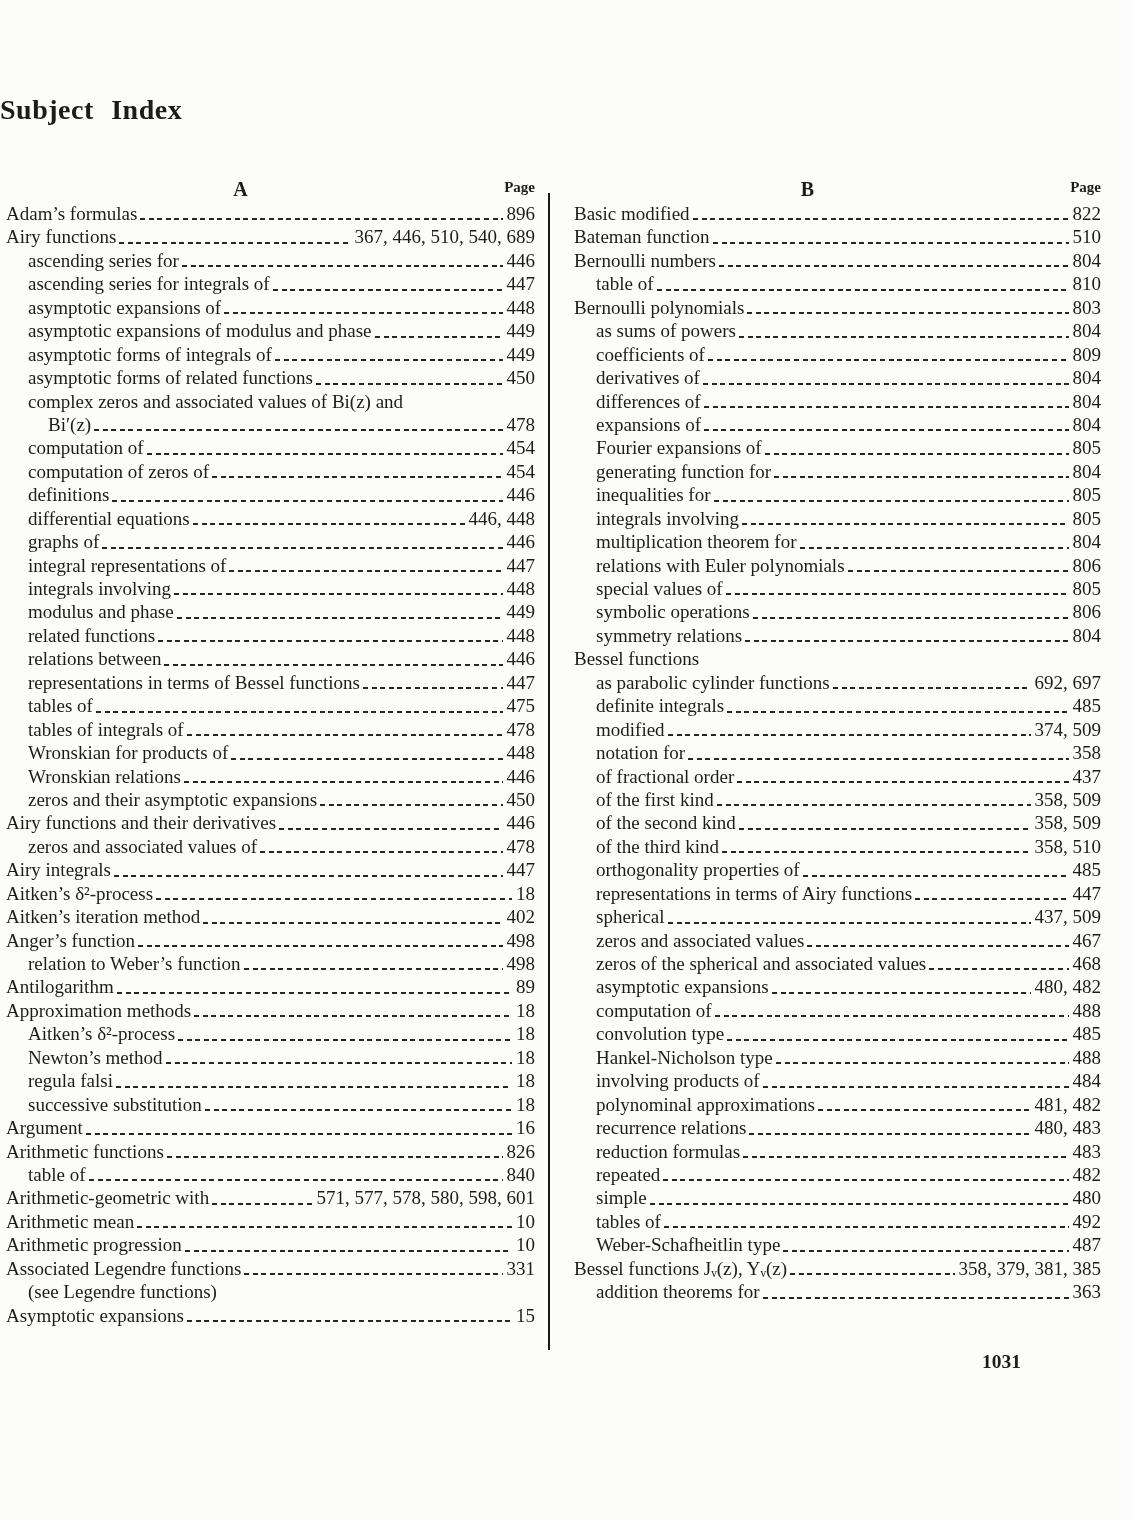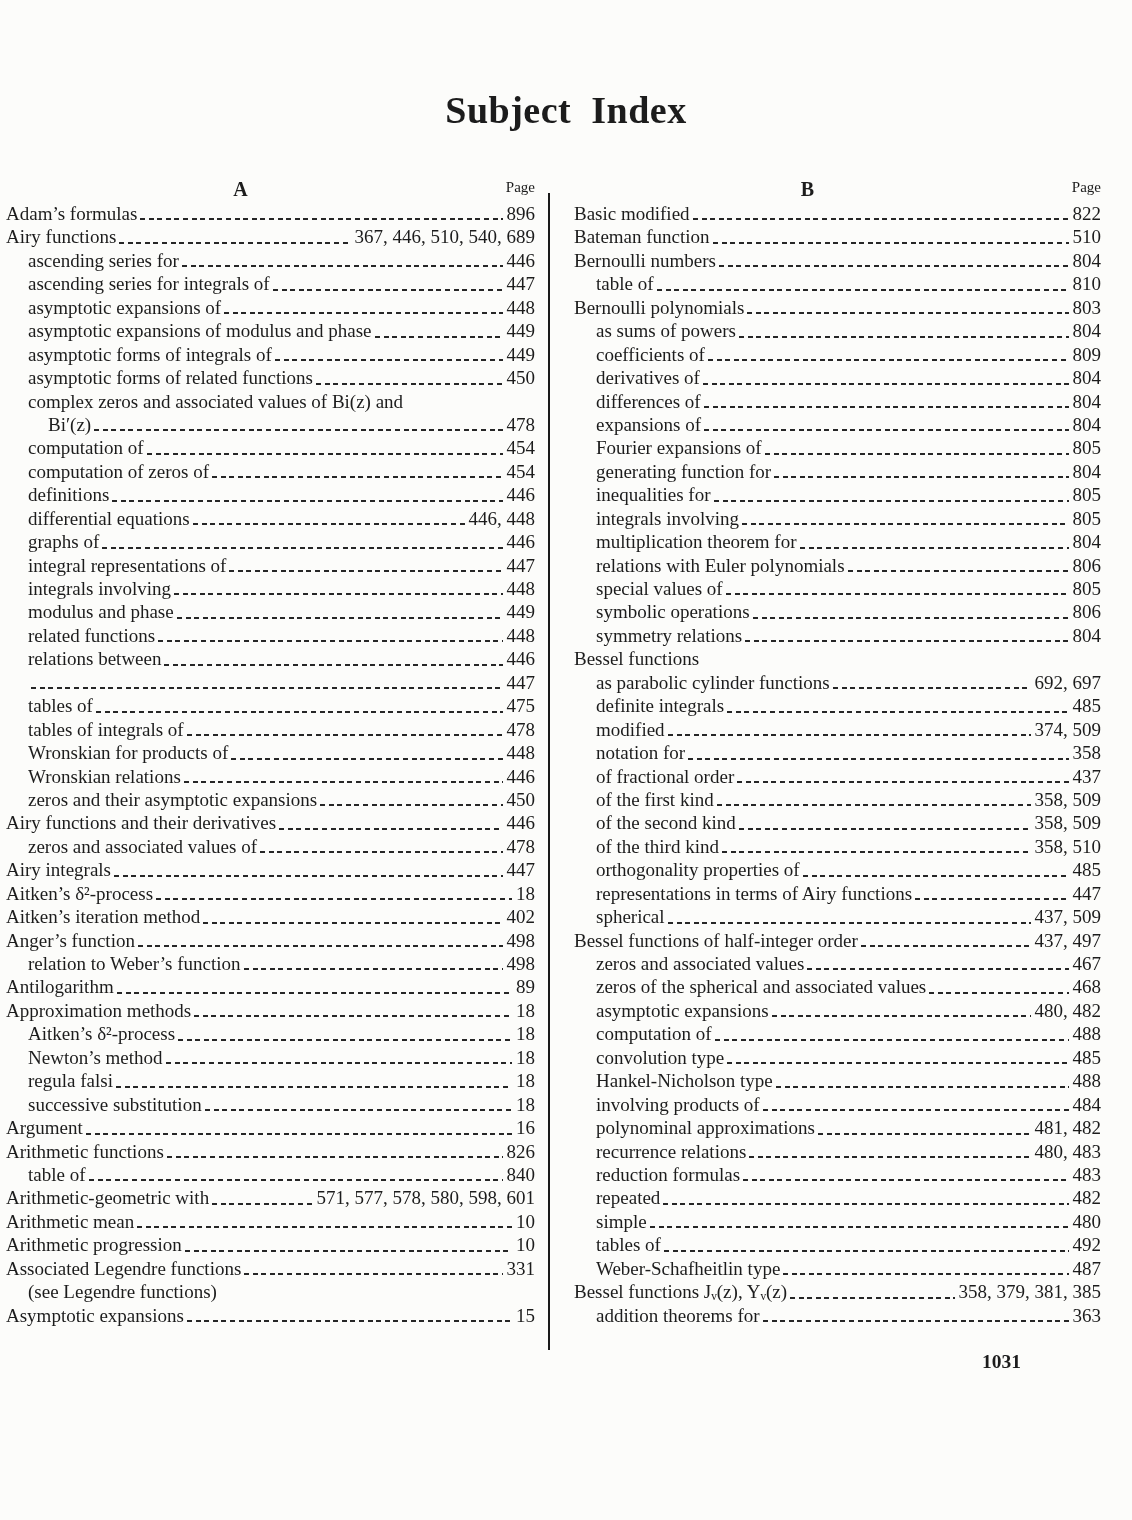--- a/index.html
+++ b/index.html
@@ -11,22 +11,22 @@
   }
   .page {
     position: relative;
     width: 1132px; height: 1520px;
     background: #fcfcfa;
     overflow: hidden;
   }
   .title {
     margin: 0;
     padding-top: 88px;
-    text-align: center;
-    font-size: 38px;
+    text-align: left;
+    font-size: 28px;
     line-height: 44px;
     font-weight: bold;
     word-spacing: 10px;
     letter-spacing: 0.5px;
   }
   .columns {
     display: flex;
     margin-top: 44px;
     padding-left: 6px;
   }
@@ -49,21 +49,21 @@
     width: calc(100% - 60px);
     text-align: center;
     font-size: 20px;
     line-height: 26px;
   }
   .page-label {
     position: absolute;
     right: 0; top: 0;
     font-size: 15px;
     line-height: 22px;
-    font-weight: normal;
+    font-weight: bold;
   }
   .entry {
     display: flex;
     align-items: baseline;
     font-size: 19px;
     line-height: 23.45px;
     height: 23.45px;
     white-space: nowrap;
   }
   .indent-1 { padding-left: 22px; }
@@ -197,20 +197,21 @@
             <span class="etext">related functions</span>
             <span class="leader"></span>
             <span class="pages">448</span>
           </div>
           <div class="entry indent-1">
             <span class="etext">relations between</span>
             <span class="leader"></span>
             <span class="pages">446</span>
           </div>
           <div class="entry indent-1">
+            <span class="etext">representations in terms of Bessel functions</span>
             <span class="leader"></span>
             <span class="pages">447</span>
           </div>
           <div class="entry indent-1">
             <span class="etext">tables of</span>
             <span class="leader"></span>
             <span class="pages">475</span>
           </div>
           <div class="entry indent-1">
             <span class="etext">tables of integrals of</span>
@@ -495,25 +496,20 @@
           <div class="entry indent-1">
             <span class="etext">representations in terms of Airy functions</span>
             <span class="leader"></span>
             <span class="pages">447</span>
           </div>
           <div class="entry indent-1">
             <span class="etext">spherical</span>
             <span class="leader"></span>
             <span class="pages">437, 509</span>
           </div>
-          <div class="entry indent-0">
-            <span class="etext">Bessel functions of half-integer order</span>
-            <span class="leader"></span>
-            <span class="pages">437, 497</span>
-          </div>
           <div class="entry indent-1">
             <span class="etext">zeros and associated values</span>
             <span class="leader"></span>
             <span class="pages">467</span>
           </div>
           <div class="entry indent-1">
             <span class="etext">zeros of the spherical and associated values</span>
             <span class="leader"></span>
             <span class="pages">468</span>
           </div>

